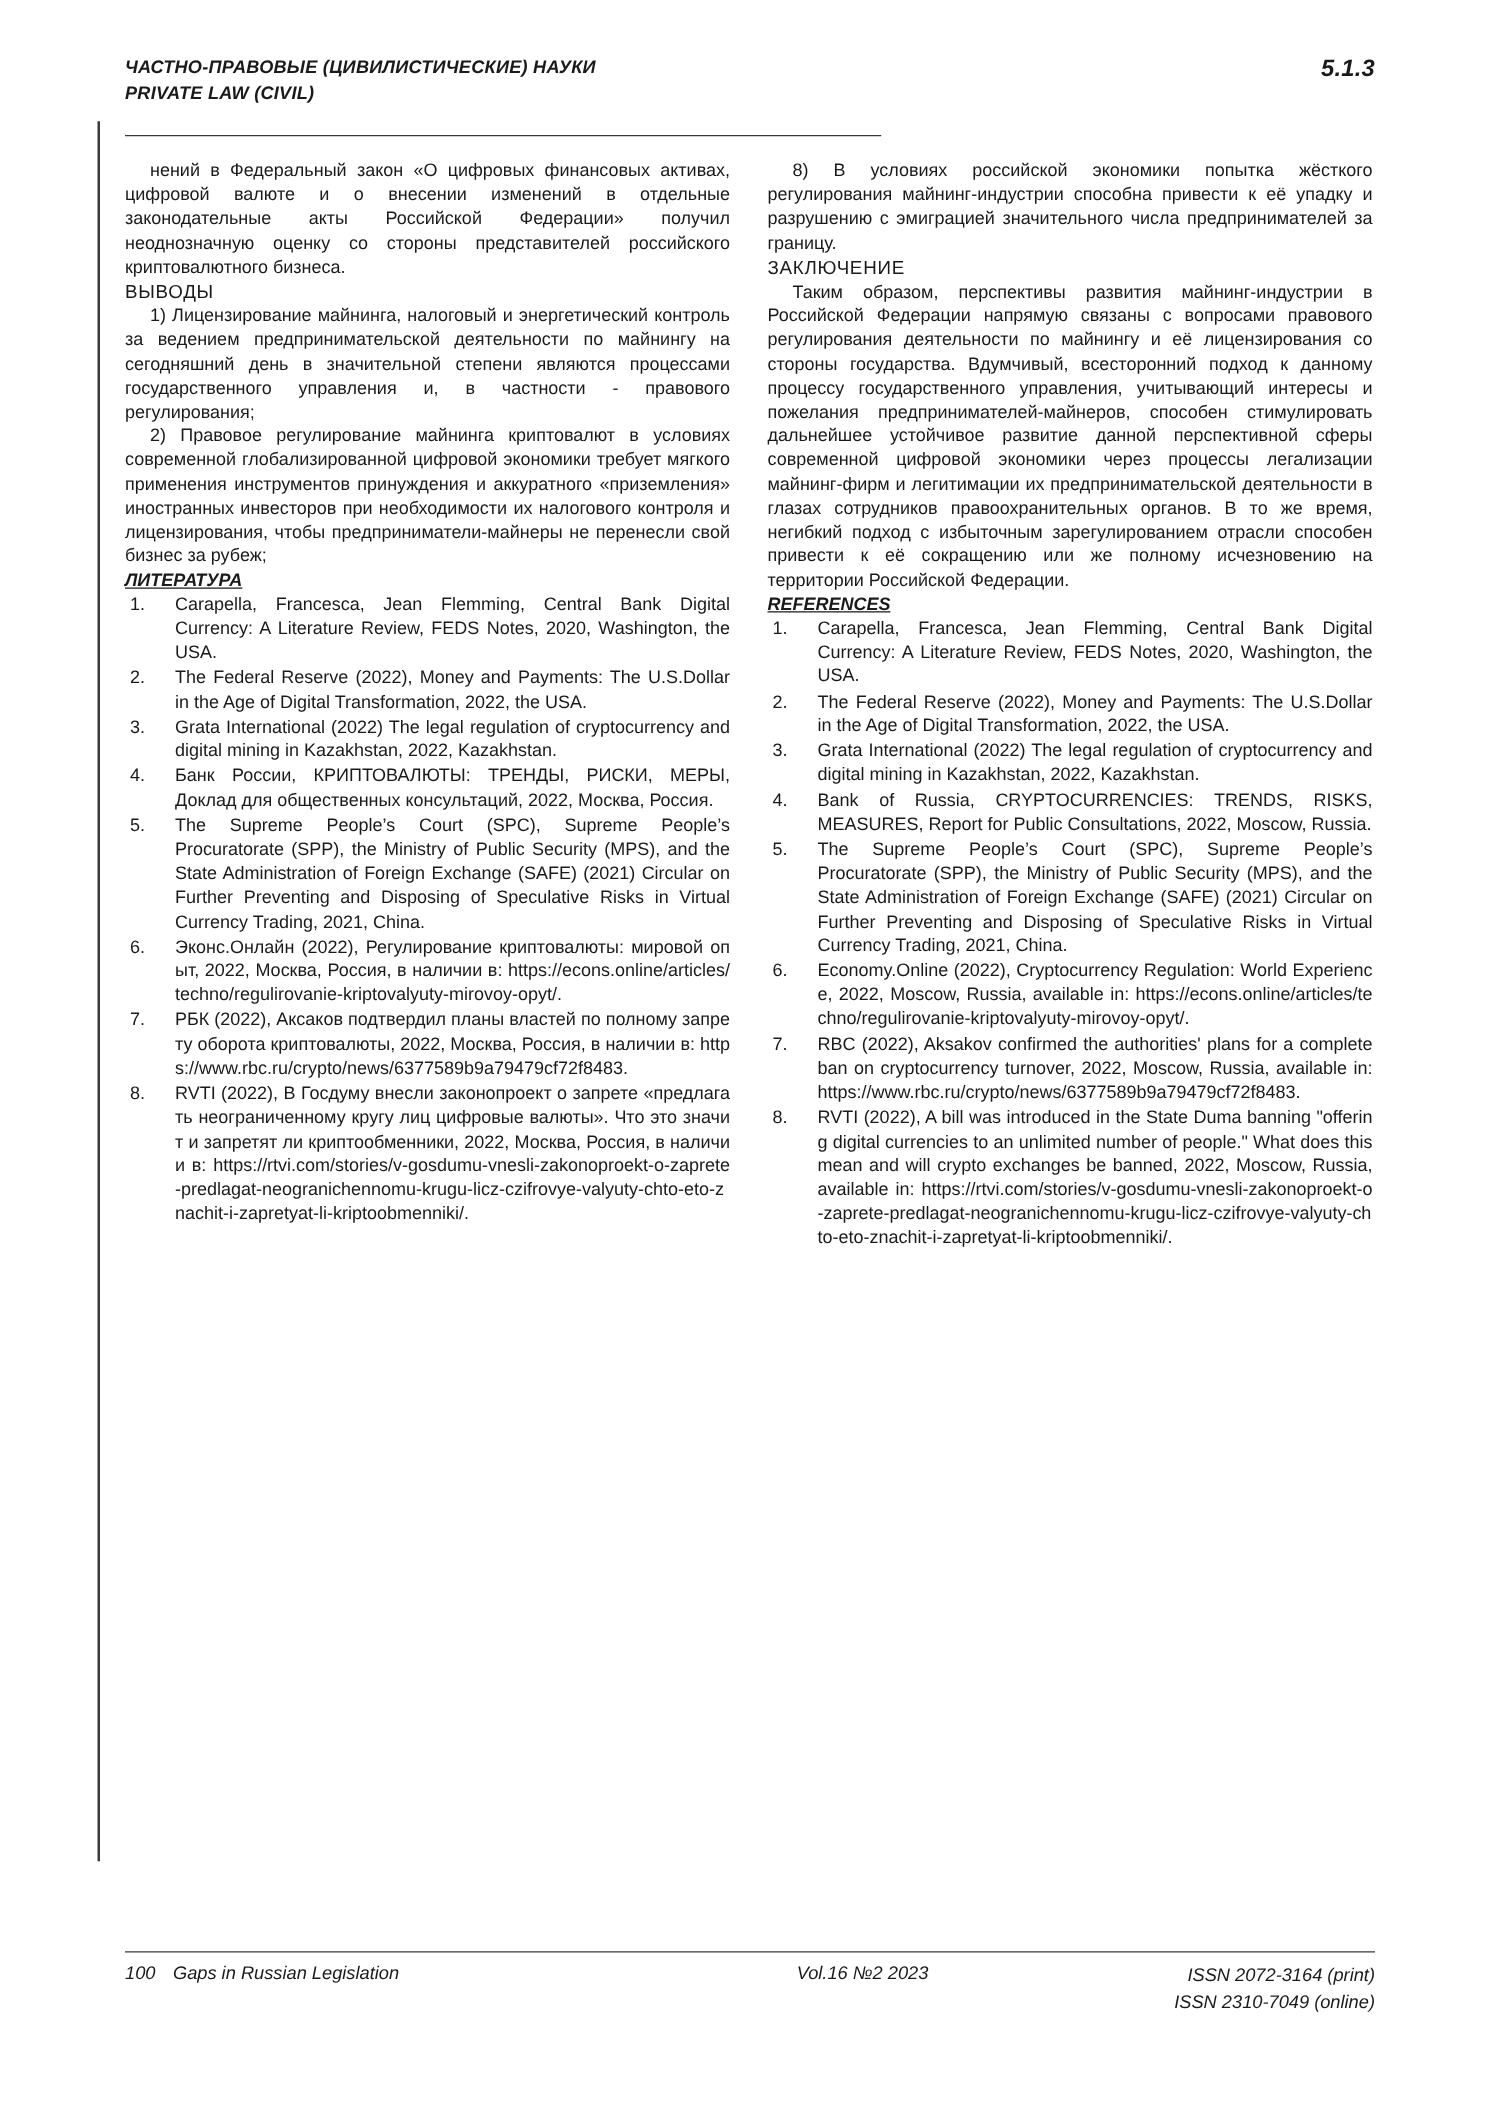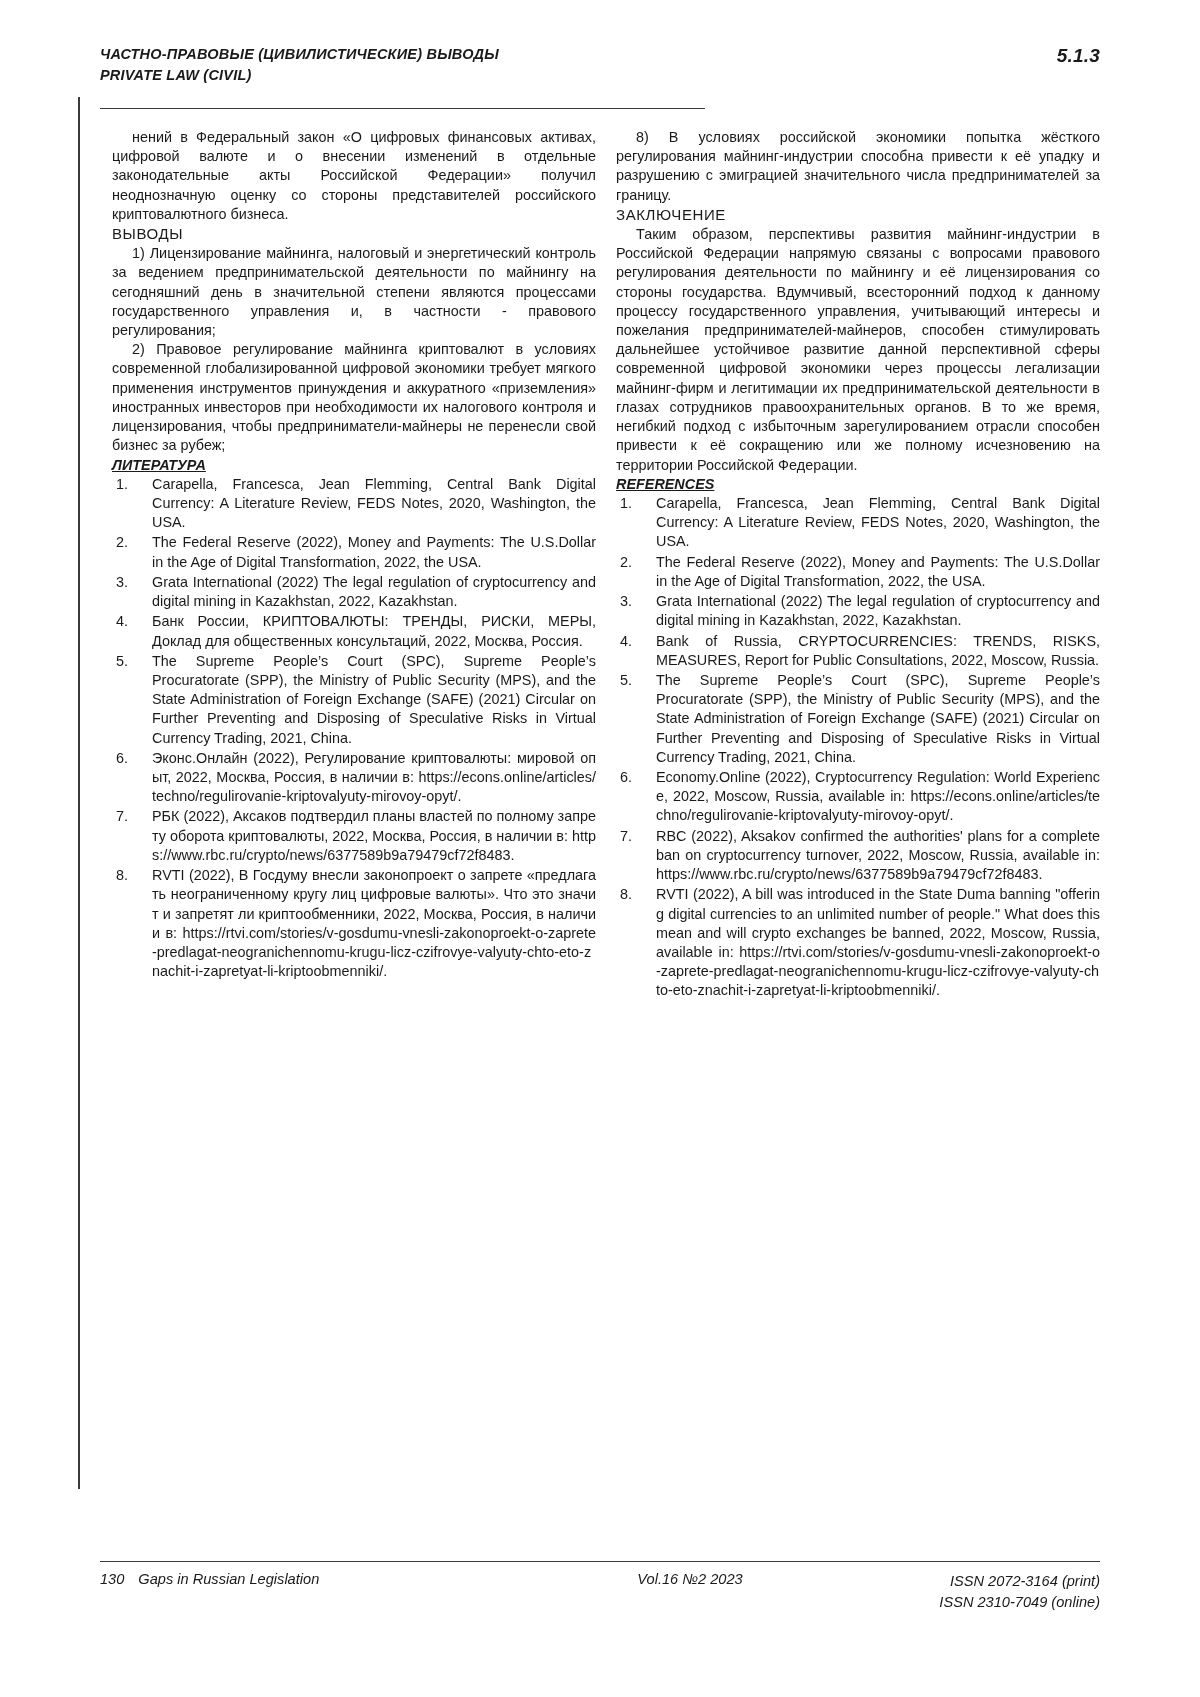--- a/index.html
+++ b/index.html
@@ -46,22 +46,21 @@
     left: 78px;
     top: 97px;
     width: 1.6px;
     height: 1392px;
     background: #3a3a3a;
   }
   
   .columns {
     margin-top: 19px;
     display: flex;
-    gap: 20px;
-    justify-content: flex-end;
+    gap: 30px;
   }
   .col {
     width: 484px;
     font-size: 14.4px;
     line-height: 1.335;
     text-align: justify;
     hyphens: auto;
   }
   .col p {
     margin: 0;
@@ -129,21 +128,21 @@
 </style>
 </head>
 <body>
 
 <div class="page">
 
   <div class="vbar"></div>
 
   <div class="header">
     <div class="header-left">
-      <div>ЧАСТНО-ПРАВОВЫЕ (ЦИВИЛИСТИЧЕСКИЕ) ВЫВОДЫ</div>
+      <div>ЧАСТНО-ПРАВОВЫЕ (ЦИВИЛИСТИЧЕСКИЕ) НАУКИ</div>
       <div>PRIVATE LAW (CIVIL)</div>
     </div>
     <div class="header-right">5.1.3</div>
   </div>
   <div class="rule"></div>
 
   <div class="columns">
 
     <div class="col">
       <p>нений в Федеральный закон «О цифровых финансовых активах, цифровой валюте и о внесении изменений в отдельные законодательные акты Российской Федерации» получил неоднозначную оценку со стороны представителей российского криптовалютного бизнеса.</p>
@@ -180,21 +179,21 @@
         <li class="brk">RBC (2022), Aksakov confirmed the authorities' plans for a complete ban on cryptocurrency turnover, 2022, Moscow, Russia, available in: https://www.rbc.ru/crypto/news/6377589b9a79479cf72f8483.</li>
         <li class="brk">RVTI (2022), A bill was introduced in the State Duma banning "offering digital currencies to an unlimited number of people." What does this mean and will crypto exchanges be banned, 2022, Moscow, Russia, available in: https://rtvi.com/stories/v-gosdumu-vnesli-zakonoproekt-o-zaprete-predlagat-neogranichennomu-krugu-licz-czifrovye-valyuty-chto-eto-znachit-i-zapretyat-li-kriptoobmenniki/.</li>
       </ol>
     </div>
   </div>
 
   <div class="footer">
     <div class="foot-rule"></div>
     <div class="foot-row">
       <div class="foot-left">
-        <span class="pageno">130</span>
+        <span class="pageno">100</span>
         <span>Gaps in Russian Legislation</span>
       </div>
       <div class="foot-mid">Vol.16  №2  2023</div>
       <div class="foot-right">
         <div>ISSN 2072-3164 (print)</div>
         <div>ISSN 2310-7049 (online)</div>
       </div>
     </div>
   </div>
 

